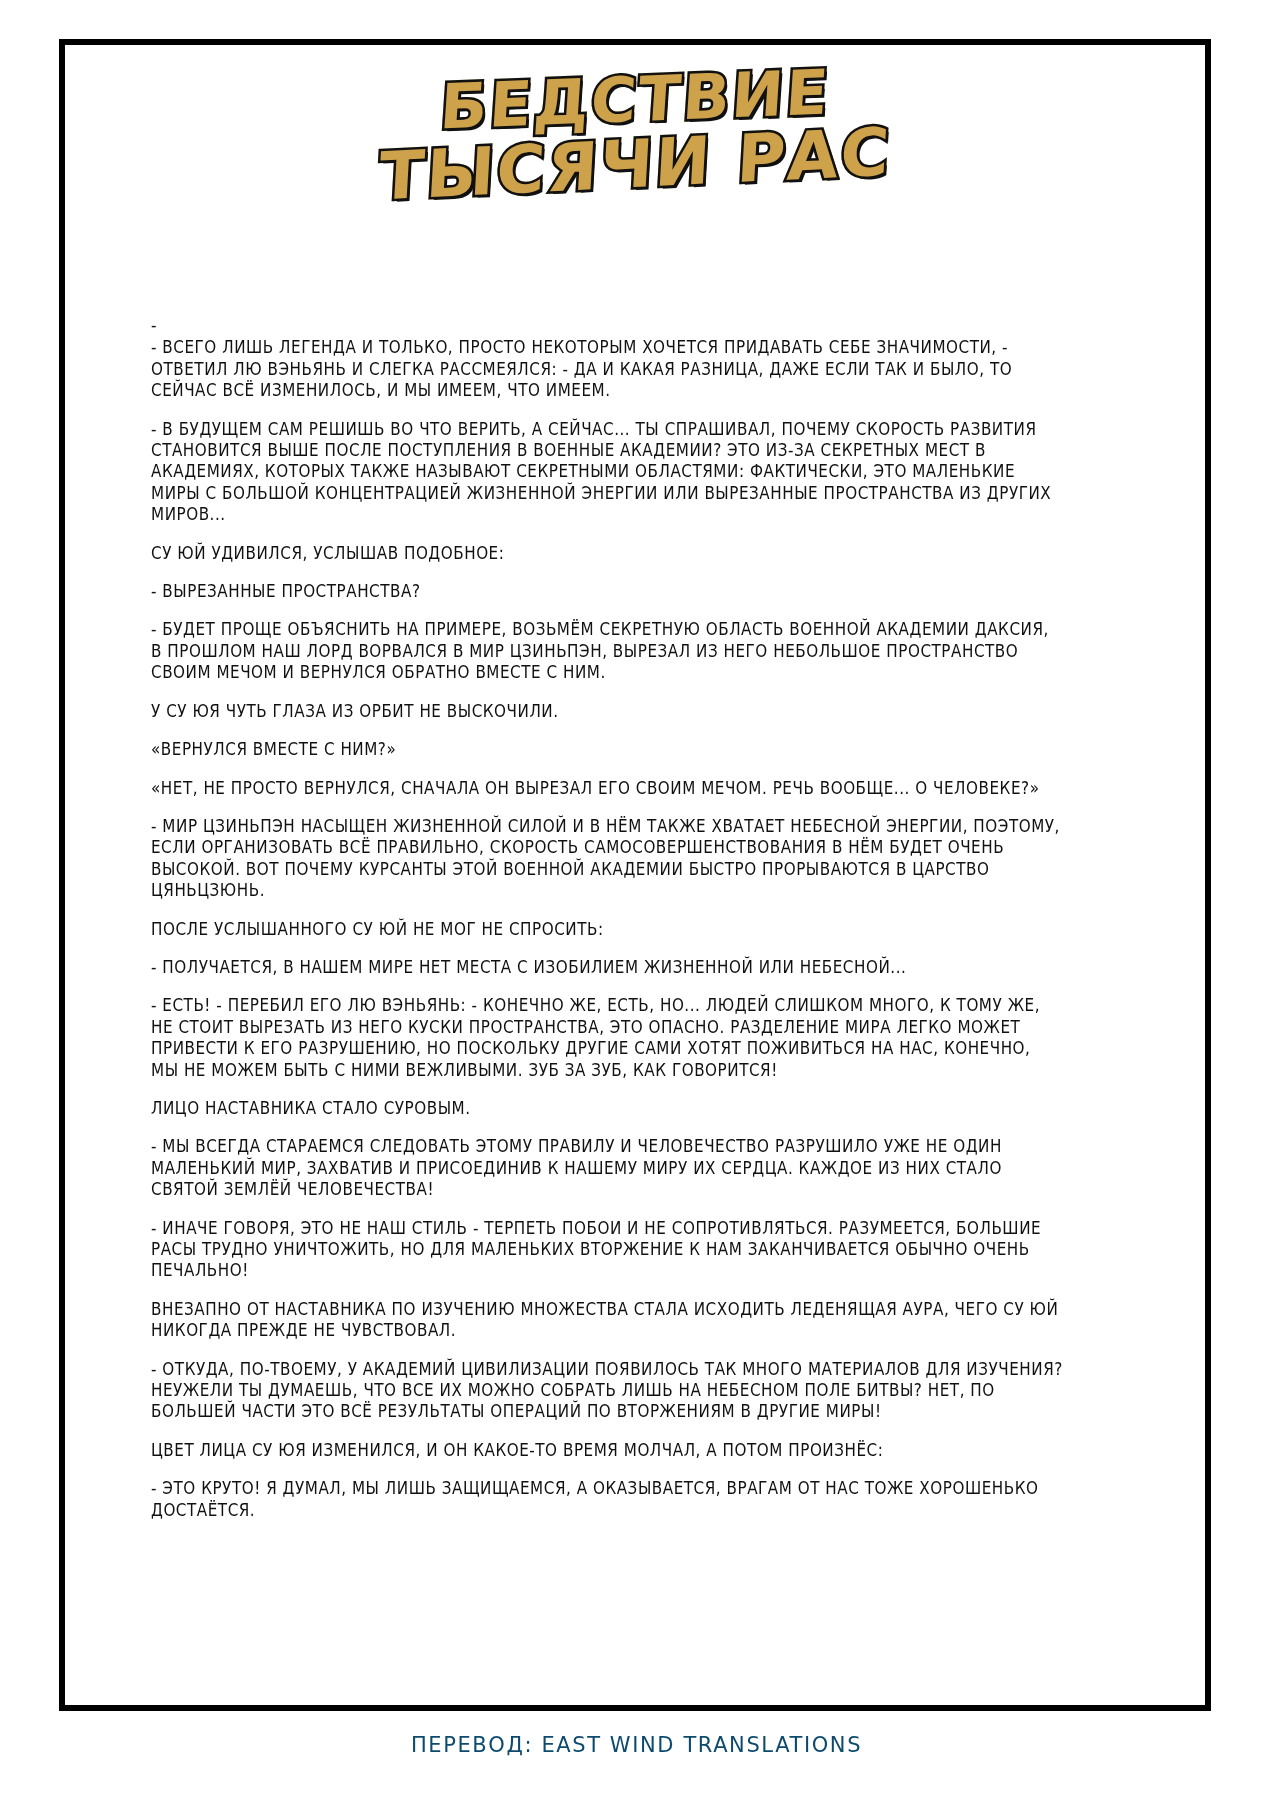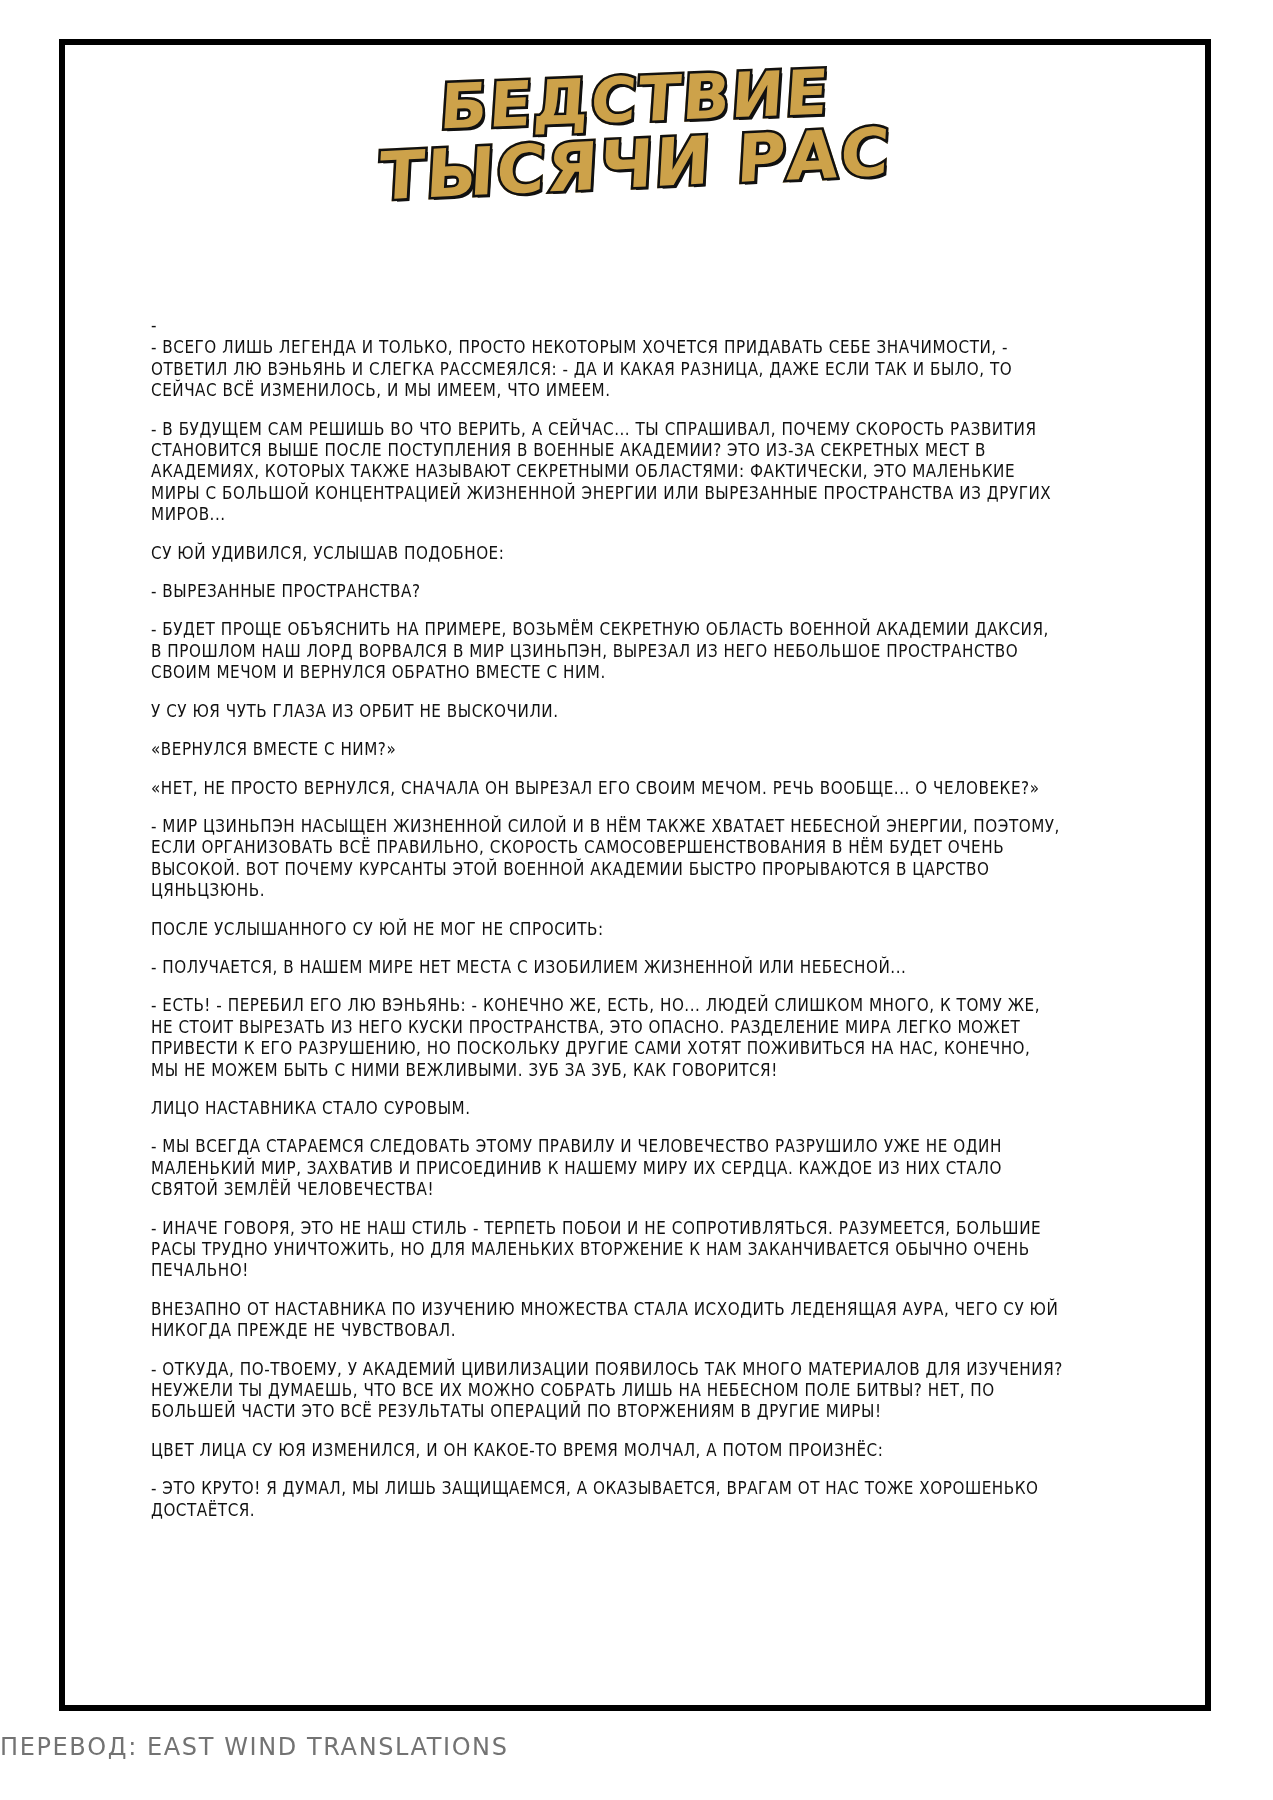--- a/index.html
+++ b/index.html
@@ -98,25 +98,25 @@
   }
   .para-tight { margin-bottom: 0; }
   .dash-solo { margin: 0 0 1px 0; }
 
   
   .credit {
     position: absolute;
     left: 0;
     top: 1733px;
     width: 100%;
-    text-align: left;
+    text-align: center;
     font-family: "DejaVu Sans", sans-serif;
-    font-size: 24px;
+    font-size: 21px;
     letter-spacing: 1.6px;
-    color: #737373;
+    color: #0c4a6e;
     text-transform: uppercase;
   }
 </style>
 </head>
 <body>
 
 <div class="page">
 
   <div class="frame">
 

